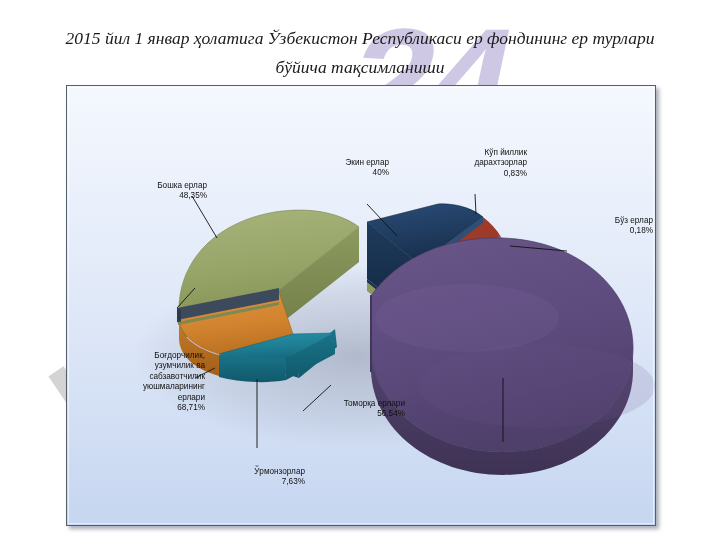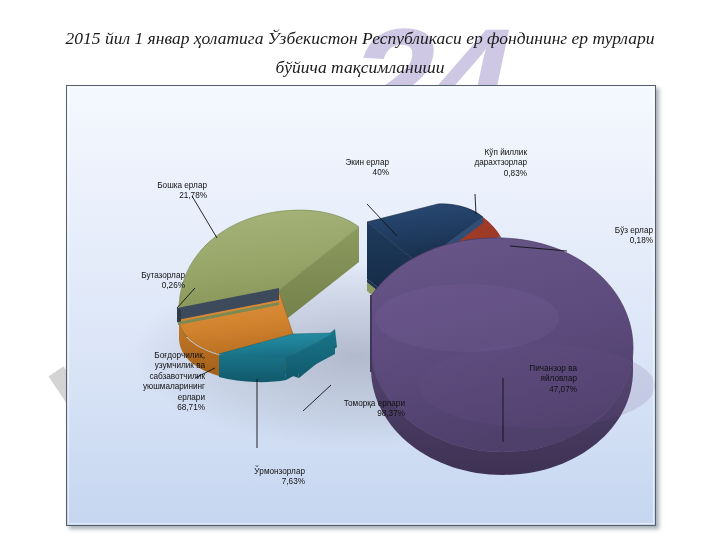--- a/index.html
+++ b/index.html
@@ -183,47 +183,42 @@
 
           <path d="M190,362 L190,293"></path>
 
           <path d="M148,282 L128,292"></path>
 
           <path d="M128,202 L110,222"></path>
         </g>
       </svg>
 
       <div class="lbl" style="left:18px;top:95px;width:122px;">Бошка  ерлар
-21,78%</div>
+48,35%</div>
 
       <div class="lbl" style="left:232px;top:72px;width:90px;">Экин ерлар
 40%</div>
 
       <div class="lbl" style="left:356px;top:62px;width:104px;">Кўп йиллик
 дарахтзорлар
 0,83%</div>
 
-      <div class="lbl" style="left:500px;top:140px;width:86px;">Бўз ерлар
+      <div class="lbl" style="left:500px;top:130px;width:86px;">Бўз ерлар
 0,18%</div>
 
-      <div class="lbl" style="left:400px;top:278px;width:110px;">Пичанзор ва
-яйловлар
-47,07%</div>
 
       <div class="lbl" style="left:226px;top:313px;width:112px;">Томорқа ерлари
-98,37%</div>
+56,54%</div>
 
       <div class="lbl" style="left:134px;top:352px;width:104px;margin-top:29px;">Ўрмонзорлар
 7,63%</div>
 
       <div class="lbl" style="left:28px;top:265px;width:110px;">Боғдорчилик,
 узумчилик ва
 сабзавотчилик
 уюшмаларининг
 ерлари
 68,71%</div>
 
-      <div class="lbl" style="left:8px;top:185px;width:110px;">Бутазорлар
-0,26%</div>
 
     </div>
   </div>
 </div>
 
 </body></html>

